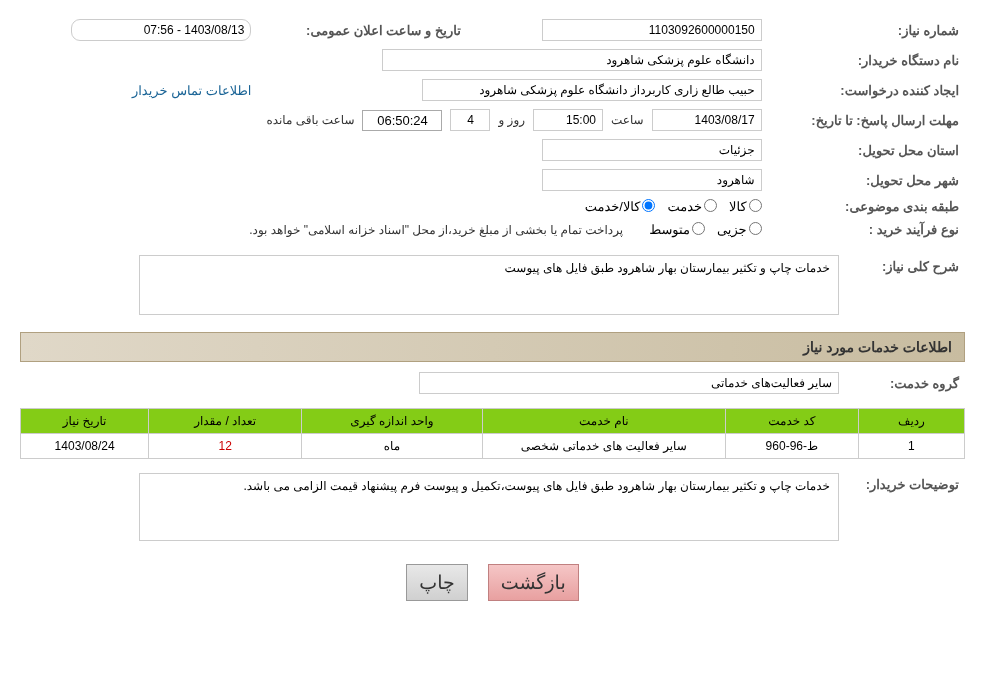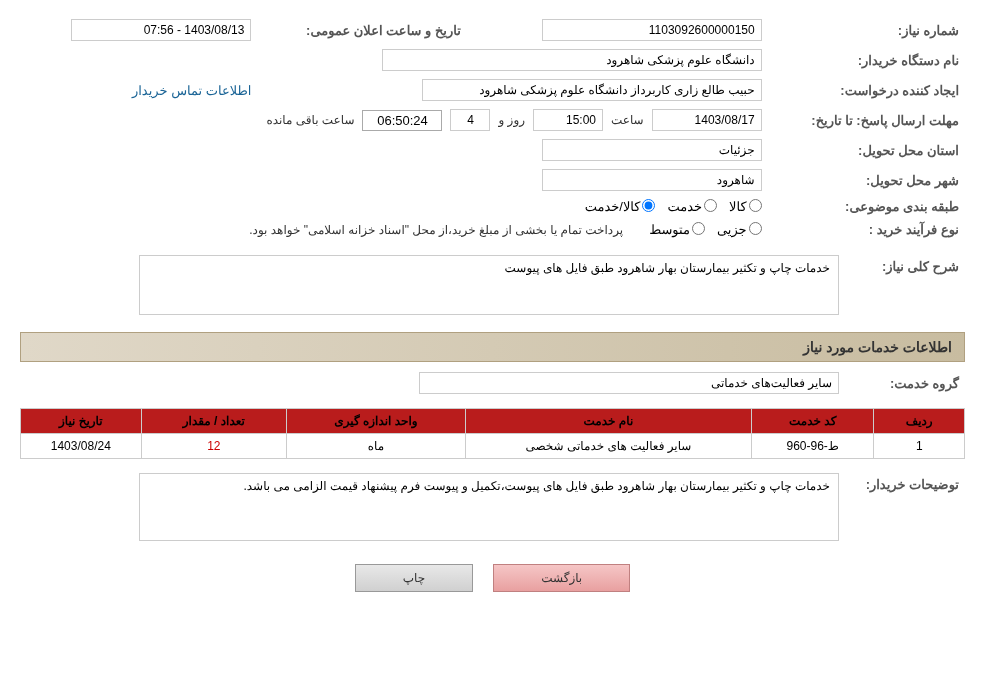--- a/index.html
+++ b/index.html
@@ -64,25 +64,25 @@
       margin: 10px 0 6px 0;
       text-align: right;
       color: #333;
     }
     .grid-table {
       width: 100%;
       border-collapse: collapse;
       margin-top: 4px;
     }
     .grid-table th {
-      background: #b91c1c;
+      background: #84cc16;
       border: 1px solid #ccc;
-      padding: 5px 15px;
+      padding: 5px 26px;
       text-align: center;
-      font-weight: bold;
+      font-weight: normal;
       font-size: 12px;
     }
     .grid-table td {
       border: 1px solid #ccc;
       padding: 5px 8px;
       text-align: center;
       font-size: 12px;
     }
     .grid-table td.red { color: #cc0000; }
     .textarea-box {
@@ -98,22 +98,22 @@
       min-height: 60px;
     }
     .button-bar {
       display: flex;
       justify-content: center;
       gap: 20px;
       margin-top: 16px;
       margin-bottom: 10px;
     }
     .btn {
-      padding: 6px 47px;
-      font-size: 12px;
+      padding: 6px 12px;
+      font-size: 19px;
       font-family: Tahoma, Arial, sans-serif;
       cursor: pointer;
       border: 1px solid #999;
     }
     .btn-print {
       background: linear-gradient(to bottom, #e8e8e8, #d0d0d0);
       color: #333;
     }
     .btn-back {
       background: linear-gradient(to bottom, #f5c6c6, #e8a0a0);
@@ -159,21 +159,21 @@
     <table class="info-table">
 
       <tbody>
           <tr>
         <td class="label-cell">شماره نیاز:</td>
         <td class="value-cell">
           <div class="input-box input-wide" style="display:inline-block;">1103092600000150</div>
         </td>
         <td class="label-cell" style="padding-right:20px;">تاریخ و ساعت اعلان عمومی:</td>
         <td class="value-cell">
-          <div class="input-box" style="display:inline-block; width:180px;">1403/08/13 - 07:56</div>
+          <div class="input-box" style="display:inline-block; width:180px;border-radius:9px;">1403/08/13 - 07:56</div>
         </td>
       </tr>
 
       <tr>
         <td class="label-cell">نام دستگاه خریدار:</td>
         <td class="value-cell" colspan="3">
           <div class="input-box" style="display:inline-block; width:380px;">دانشگاه علوم پزشکی شاهرود</div>
         </td>
       </tr>
 

